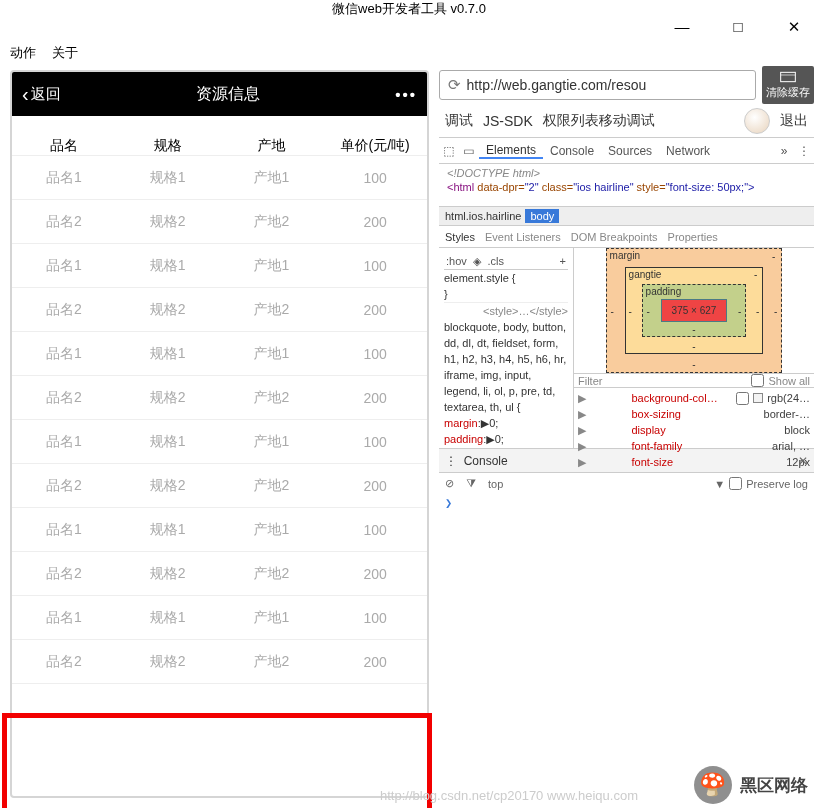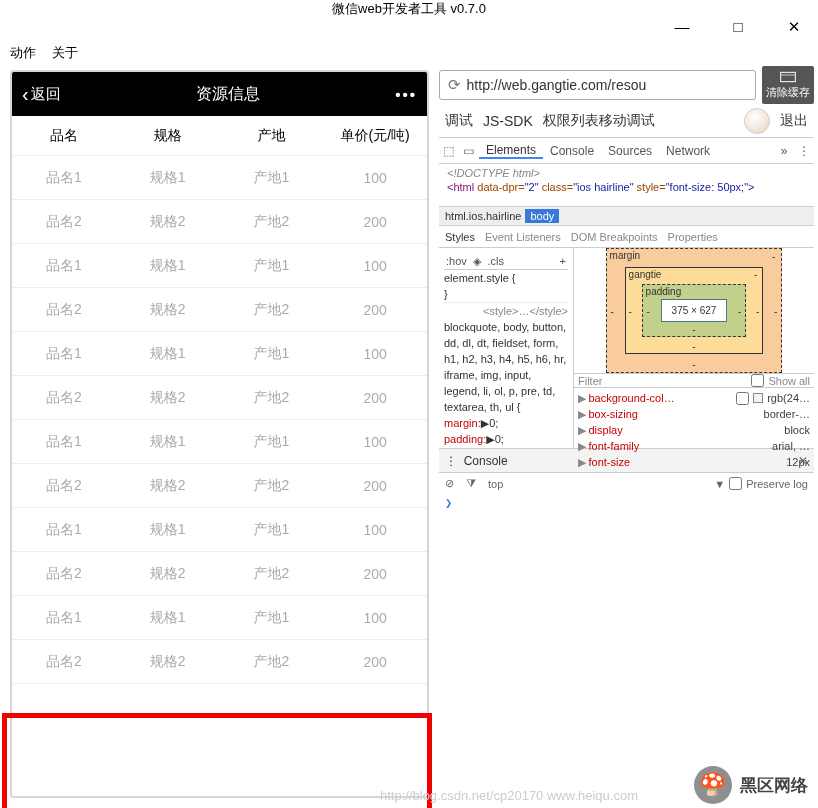--- a/index.html
+++ b/index.html
@@ -18,21 +18,21 @@
   .phone-pane{width:435px;padding:10px 6px 10px 10px;background:#fff;}
   .dev-pane{flex:1;padding:6px 4px;font-size:12px;color:#333;}
 
   
   .phone{border:2px solid #d5d5d5;border-radius:4px;height:100%;background:#fff;display:flex;flex-direction:column;overflow:hidden;}
   .nav{background:#000;color:#fff;height:44px;display:flex;align-items:center;padding:0 10px;font-size:15px;}
   .nav .back{display:flex;align-items:center;gap:2px;}
   .nav .title{flex:1;text-align:center;font-size:16px;}
   .nav .more{letter-spacing:2px;font-weight:bold;}
 
-  .thead{display:flex;height:40px;align-items:center;font-size:14px;border-bottom:1px solid #eee;}
+  .thead{display:flex;height:40px;align-items:flex-end;font-size:14px;border-bottom:1px solid #eee;}
   .thead > div{flex:1;text-align:center;}
   .tbody{flex:1;overflow:hidden;}
   .row{display:flex;height:44px;align-items:center;font-size:14px;color:#aaa;border-bottom:1px solid #eee;}
   .row > div{flex:1;text-align:center;}
 
   .footer{padding:16px 14px;display:flex;gap:20px;}
   .btn{flex:1;border-radius:18px;height:36px;display:flex;align-items:center;justify-content:center;font-size:14px;}
   .btn-green{background:#1aad19;color:#fff;}
   .btn-grey{background:#e7e7e7;color:#fff;}
 
@@ -73,31 +73,31 @@
   .lower{display:flex;height:200px;}
   .lower-left{width:135px;border-right:1px solid #ccc;font-family:Consolas,monospace;font-size:11px;padding:4px 5px;line-height:16px;overflow:hidden;}
   .filter-row{height:18px;display:flex;align-items:center;font-size:11px;border-bottom:1px solid #ccc;padding:0 2px;color:#555;}
   .filter-row .plus{margin-left:auto;}
   .lower-right{flex:1;display:flex;flex-direction:column;}
 
   .boxmodel{height:160px;display:flex;align-items:center;justify-content:center;}
   .bm-margin{background:#f9cc9d;border:1px dashed #333;padding:18px;position:relative;font-size:10px;}
   .bm-border{background:#fddc9a;border:1px solid #333;padding:16px;position:relative;}
   .bm-padding{background:#c3d08b;border:1px dashed #333;padding:14px 18px;position:relative;}
-  .bm-content{background:#ffffff;border:1px solid #4b7a85;padding:5px 10px;color:#333;}
+  .bm-content{background:#ef4444;border:1px solid #4b7a85;padding:5px 10px;color:#333;}
   .bm-label{position:absolute;top:1px;left:3px;font-size:10px;color:#333;}
   .bm-dash{position:absolute;font-size:10px;color:#333;}
 
   .filterbar{height:22px;border-top:1px solid #ccc;border-bottom:1px solid #ccc;display:flex;align-items:center;padding:0 4px;font-size:11px;color:#888;}
   .filterbar .r{margin-left:auto;display:flex;align-items:center;gap:4px;}
 
   .proplist{font-size:11px;padding:2px 4px;line-height:16px;}
   .proplist .row2{display:flex;}
   .proplist .arrow{color:#888;margin-right:2px;}
-  .proplist .pname{color:#c80000;}
+  .proplist .pname{color:#c80000;margin-left:43px;}
   .proplist .pval{color:#404040;margin-left:auto;display:flex;align-items:center;gap:4px;}
   .proplist input{margin:0;}
   .swatch{width:10px;height:10px;border:1px solid #888;background:#f3f3f3;display:inline-block;}
 
   .console-hdr{height:24px;border-top:1px solid #ccc;display:flex;align-items:center;font-size:12px;padding:0 6px;background:#f3f3f3;}
   .console-hdr .x{margin-left:auto;color:#666;}
   .console-bar{height:22px;display:flex;align-items:center;gap:12px;padding:0 6px;font-size:11px;color:#666;border-top:1px solid #ccc;}
   .console-bar .r{margin-left:auto;display:flex;align-items:center;gap:4px;}
   .console-input{padding:2px 6px;font-size:12px;color:#3879d9;font-family:Consolas,monospace;}
 

